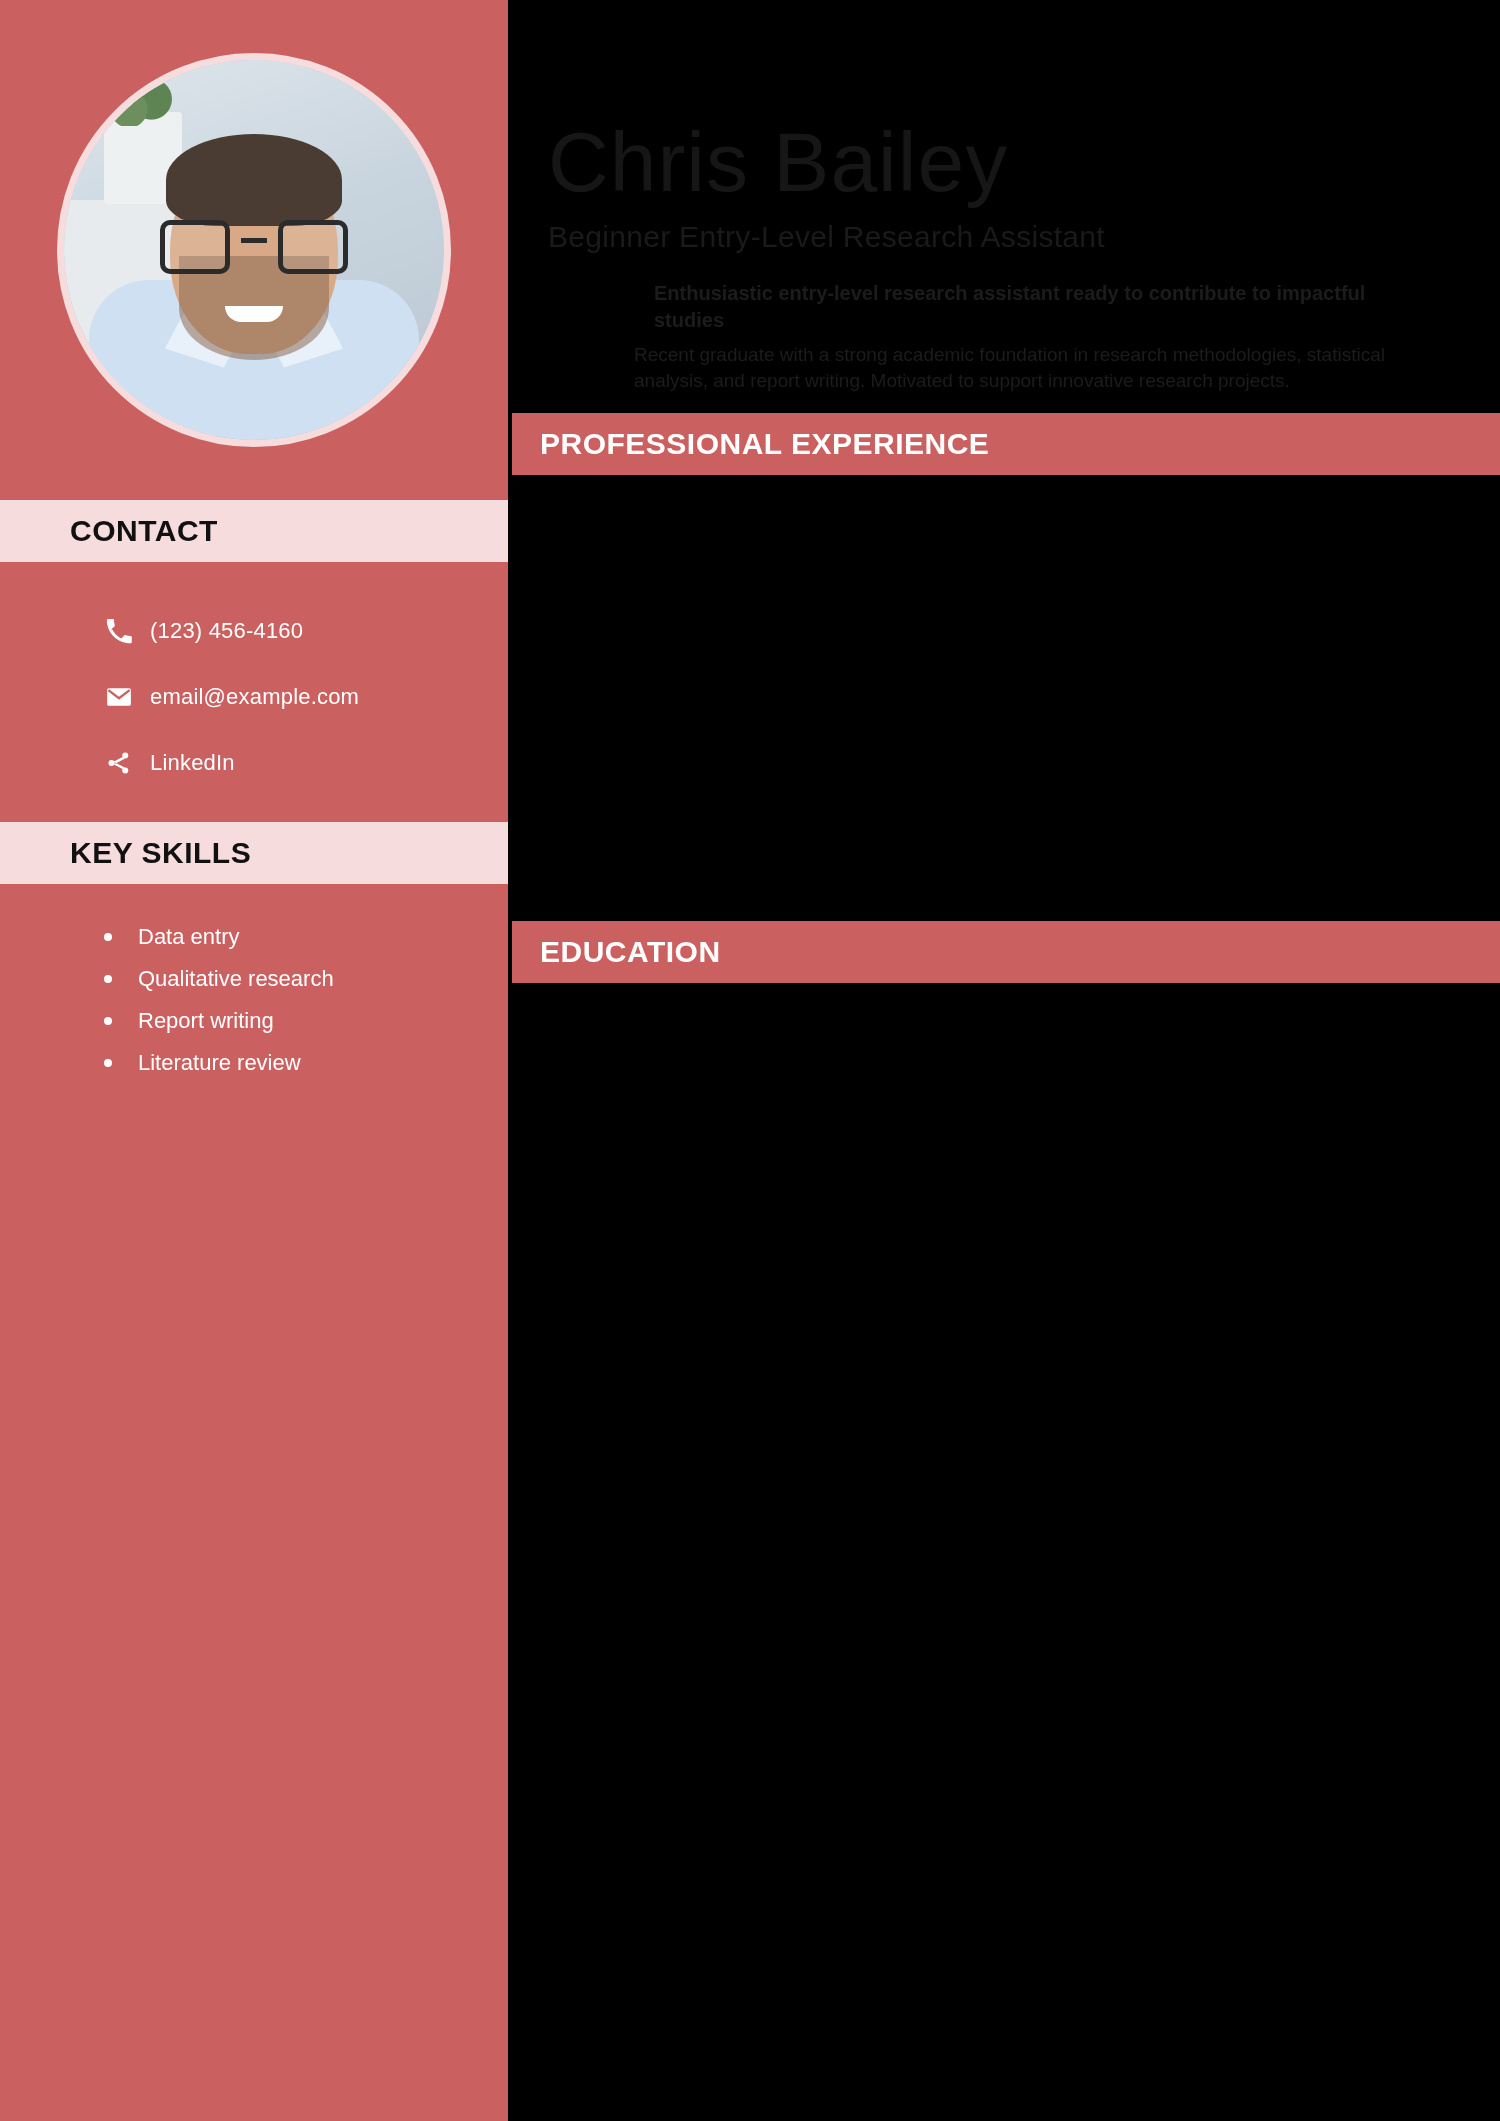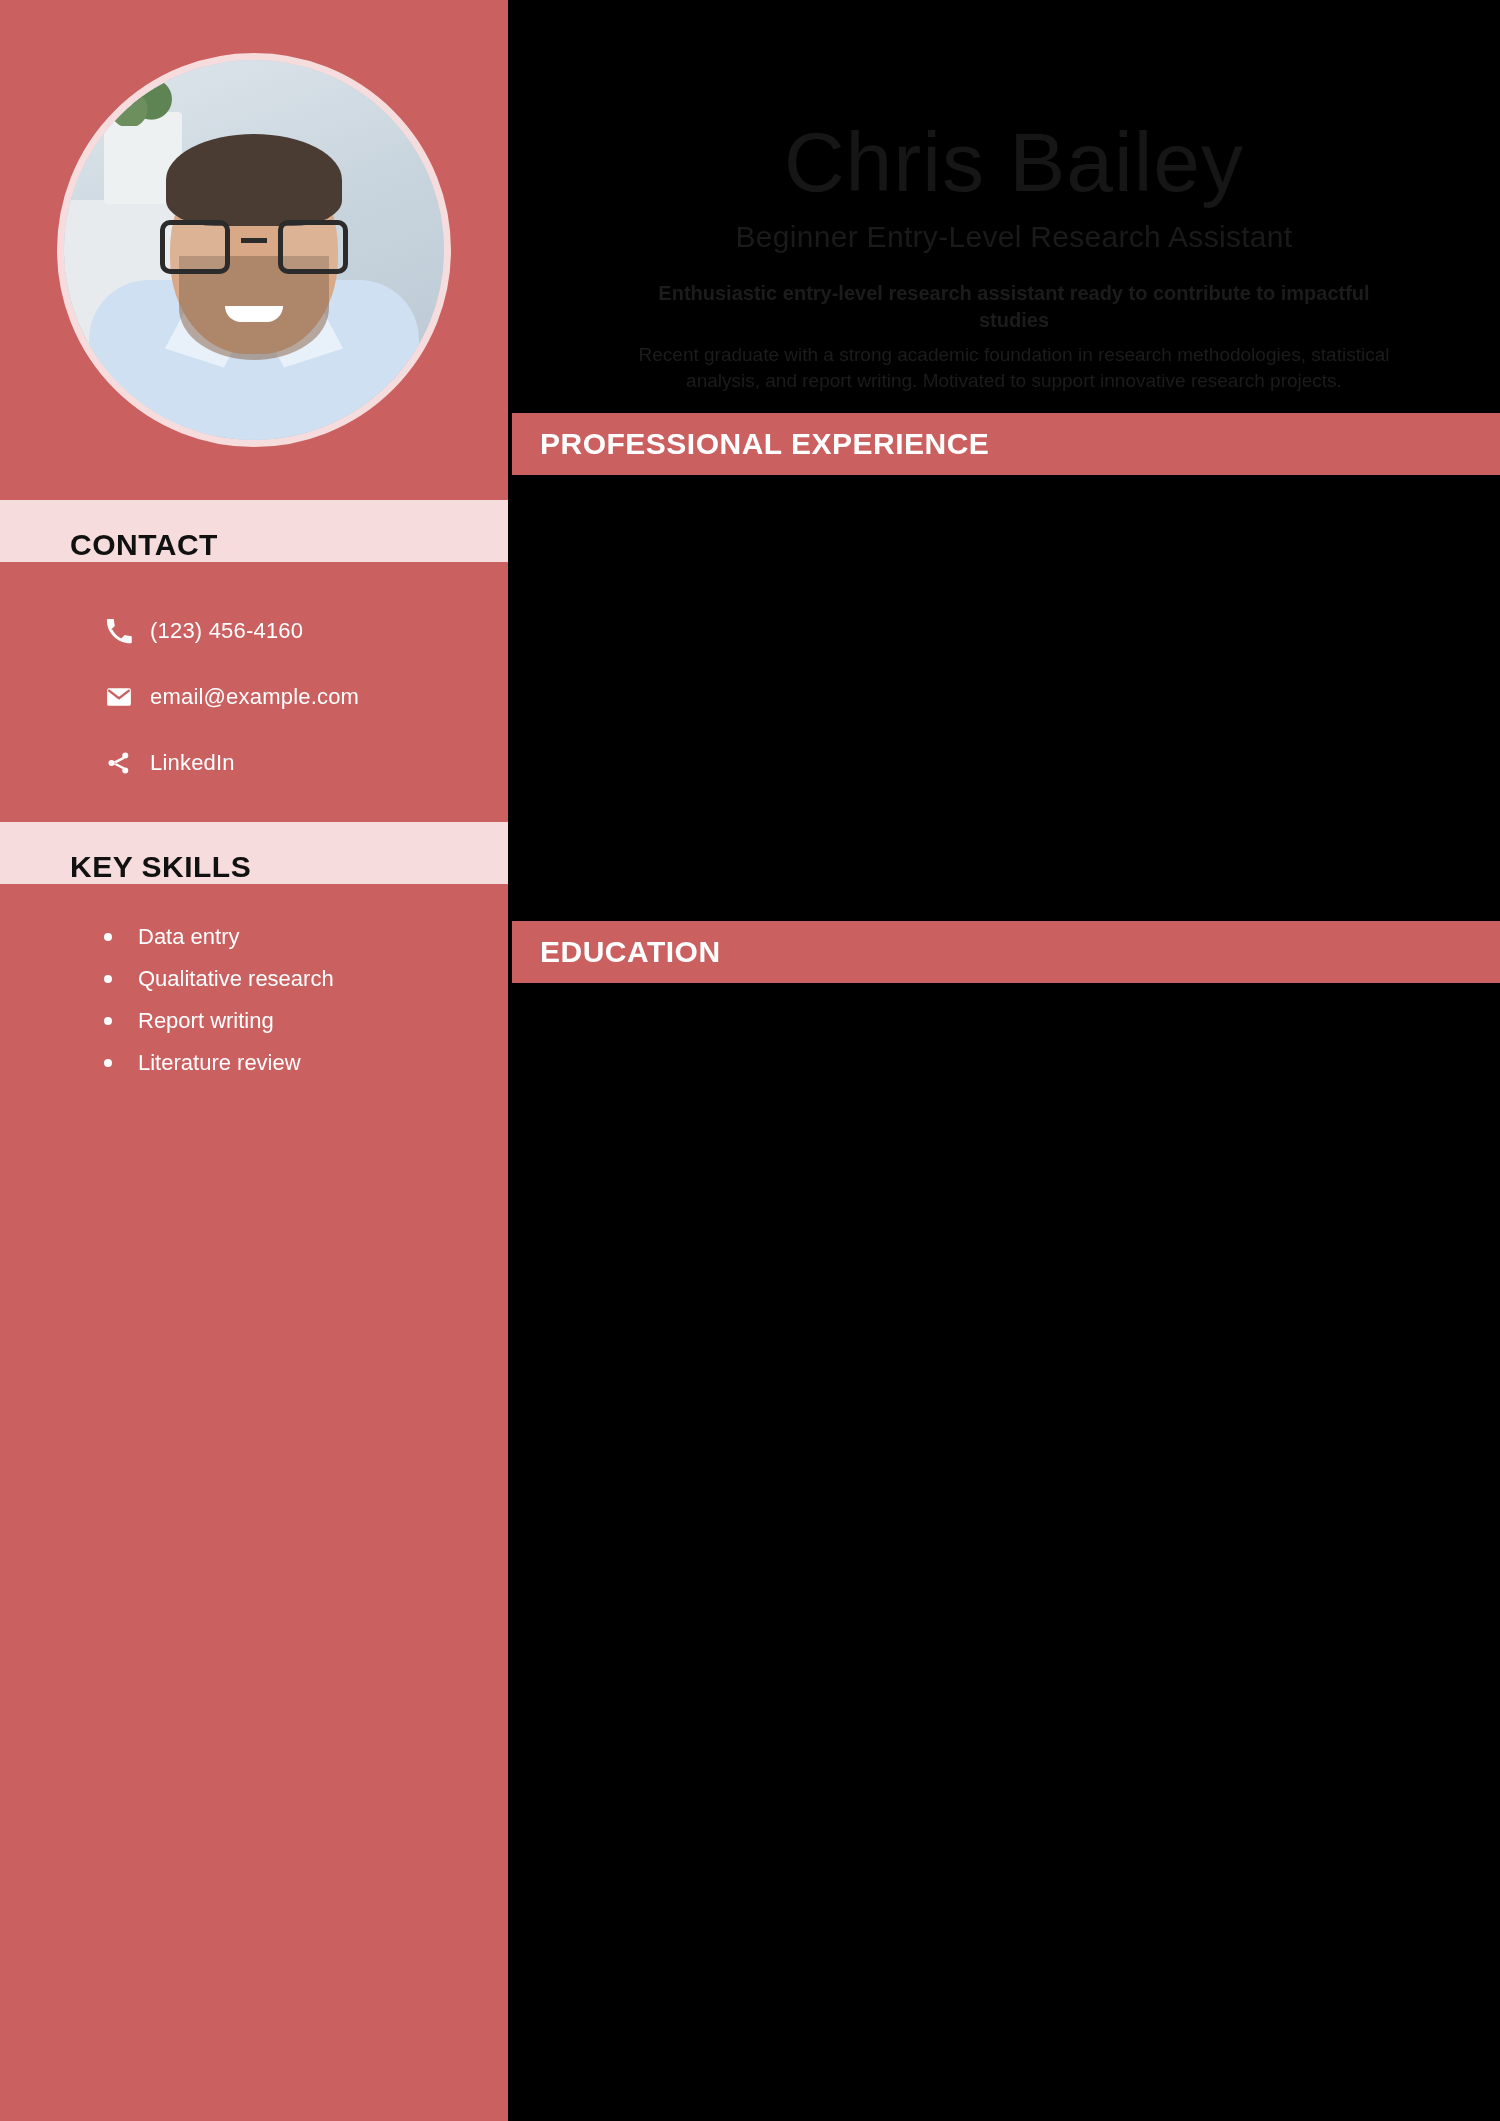--- a/index.html
+++ b/index.html
@@ -138,21 +138,21 @@
     top: 246px; left: 50%; transform: translateX(-50%);
     width: 58px; height: 16px;
     background: #ffffff;
     border-radius: 0 0 28px 28px;
   }
 
   .section-band {
     background: #f6dcdc;
     height: 62px;
     display: flex;
-    align-items: flex-end;
+    align-items: center;
     padding-left: 70px;
     box-sizing: border-box;
   }
   .section-band h2 {
     margin: 0;
     font-size: 30px;
     font-weight: bold;
     letter-spacing: .5px;
     color: #111111;
     text-transform: uppercase;
@@ -198,21 +198,20 @@
   }
 
   
   .main {
     flex: 1;
     position: relative;
     background: #000000;
   }
   .header-block {
     padding: 120px 20px 0 40px;
-    text-align: center;
   }
   .name {
     font-size: 84px;
     line-height: 1.0;
     font-weight: normal;
     color: #161616;
     margin: 0 0 16px 0;
     letter-spacing: 1px;
   }
   .role {

